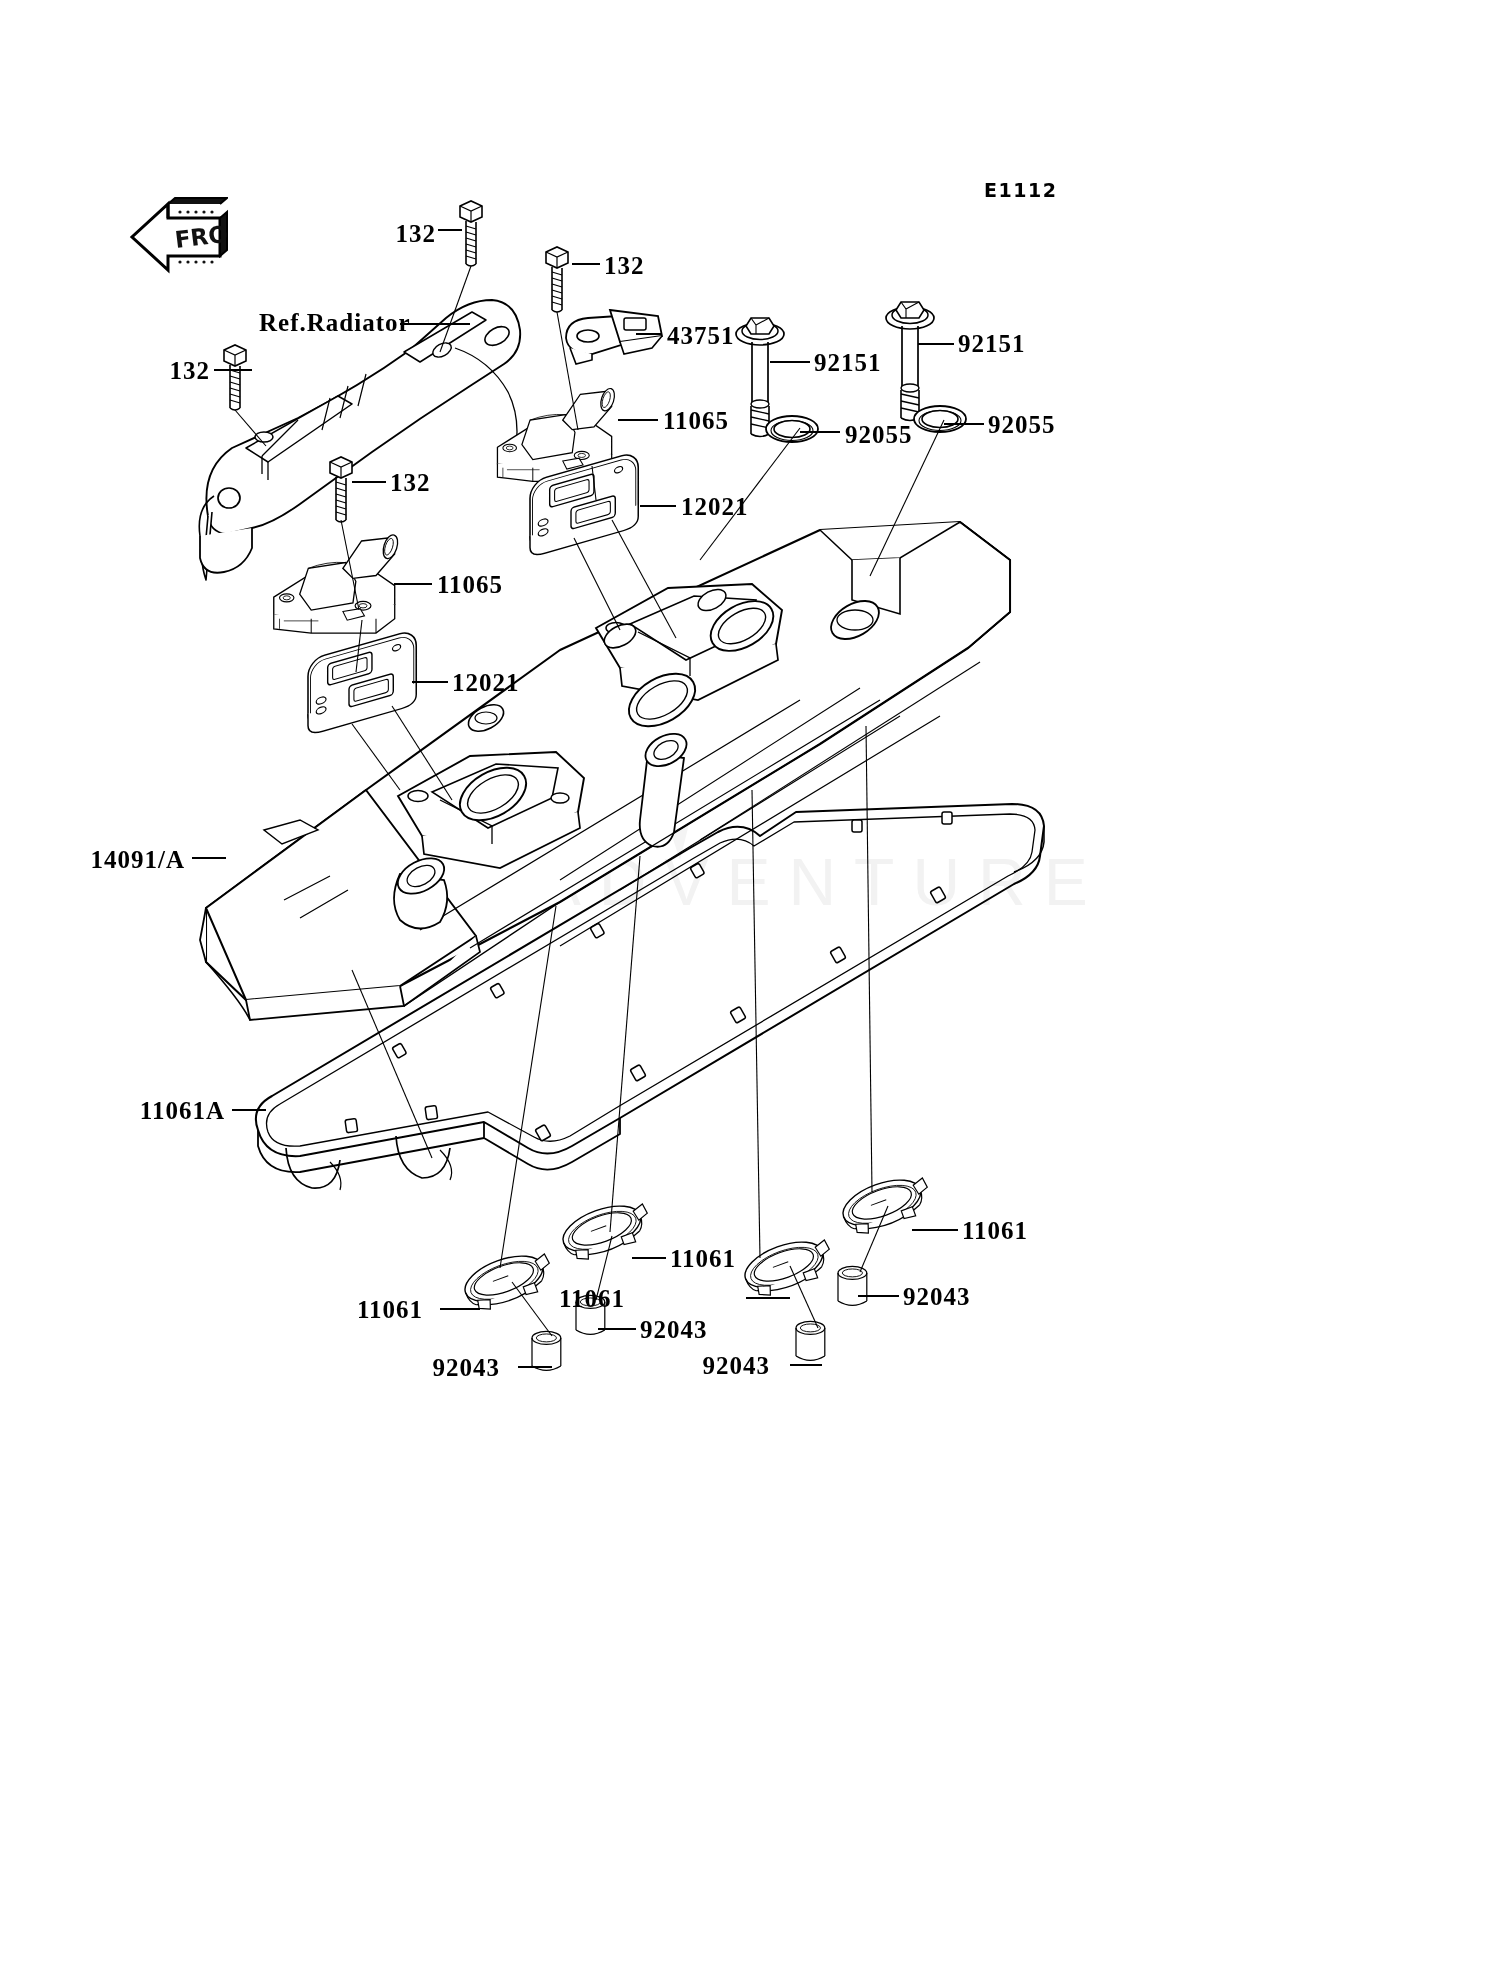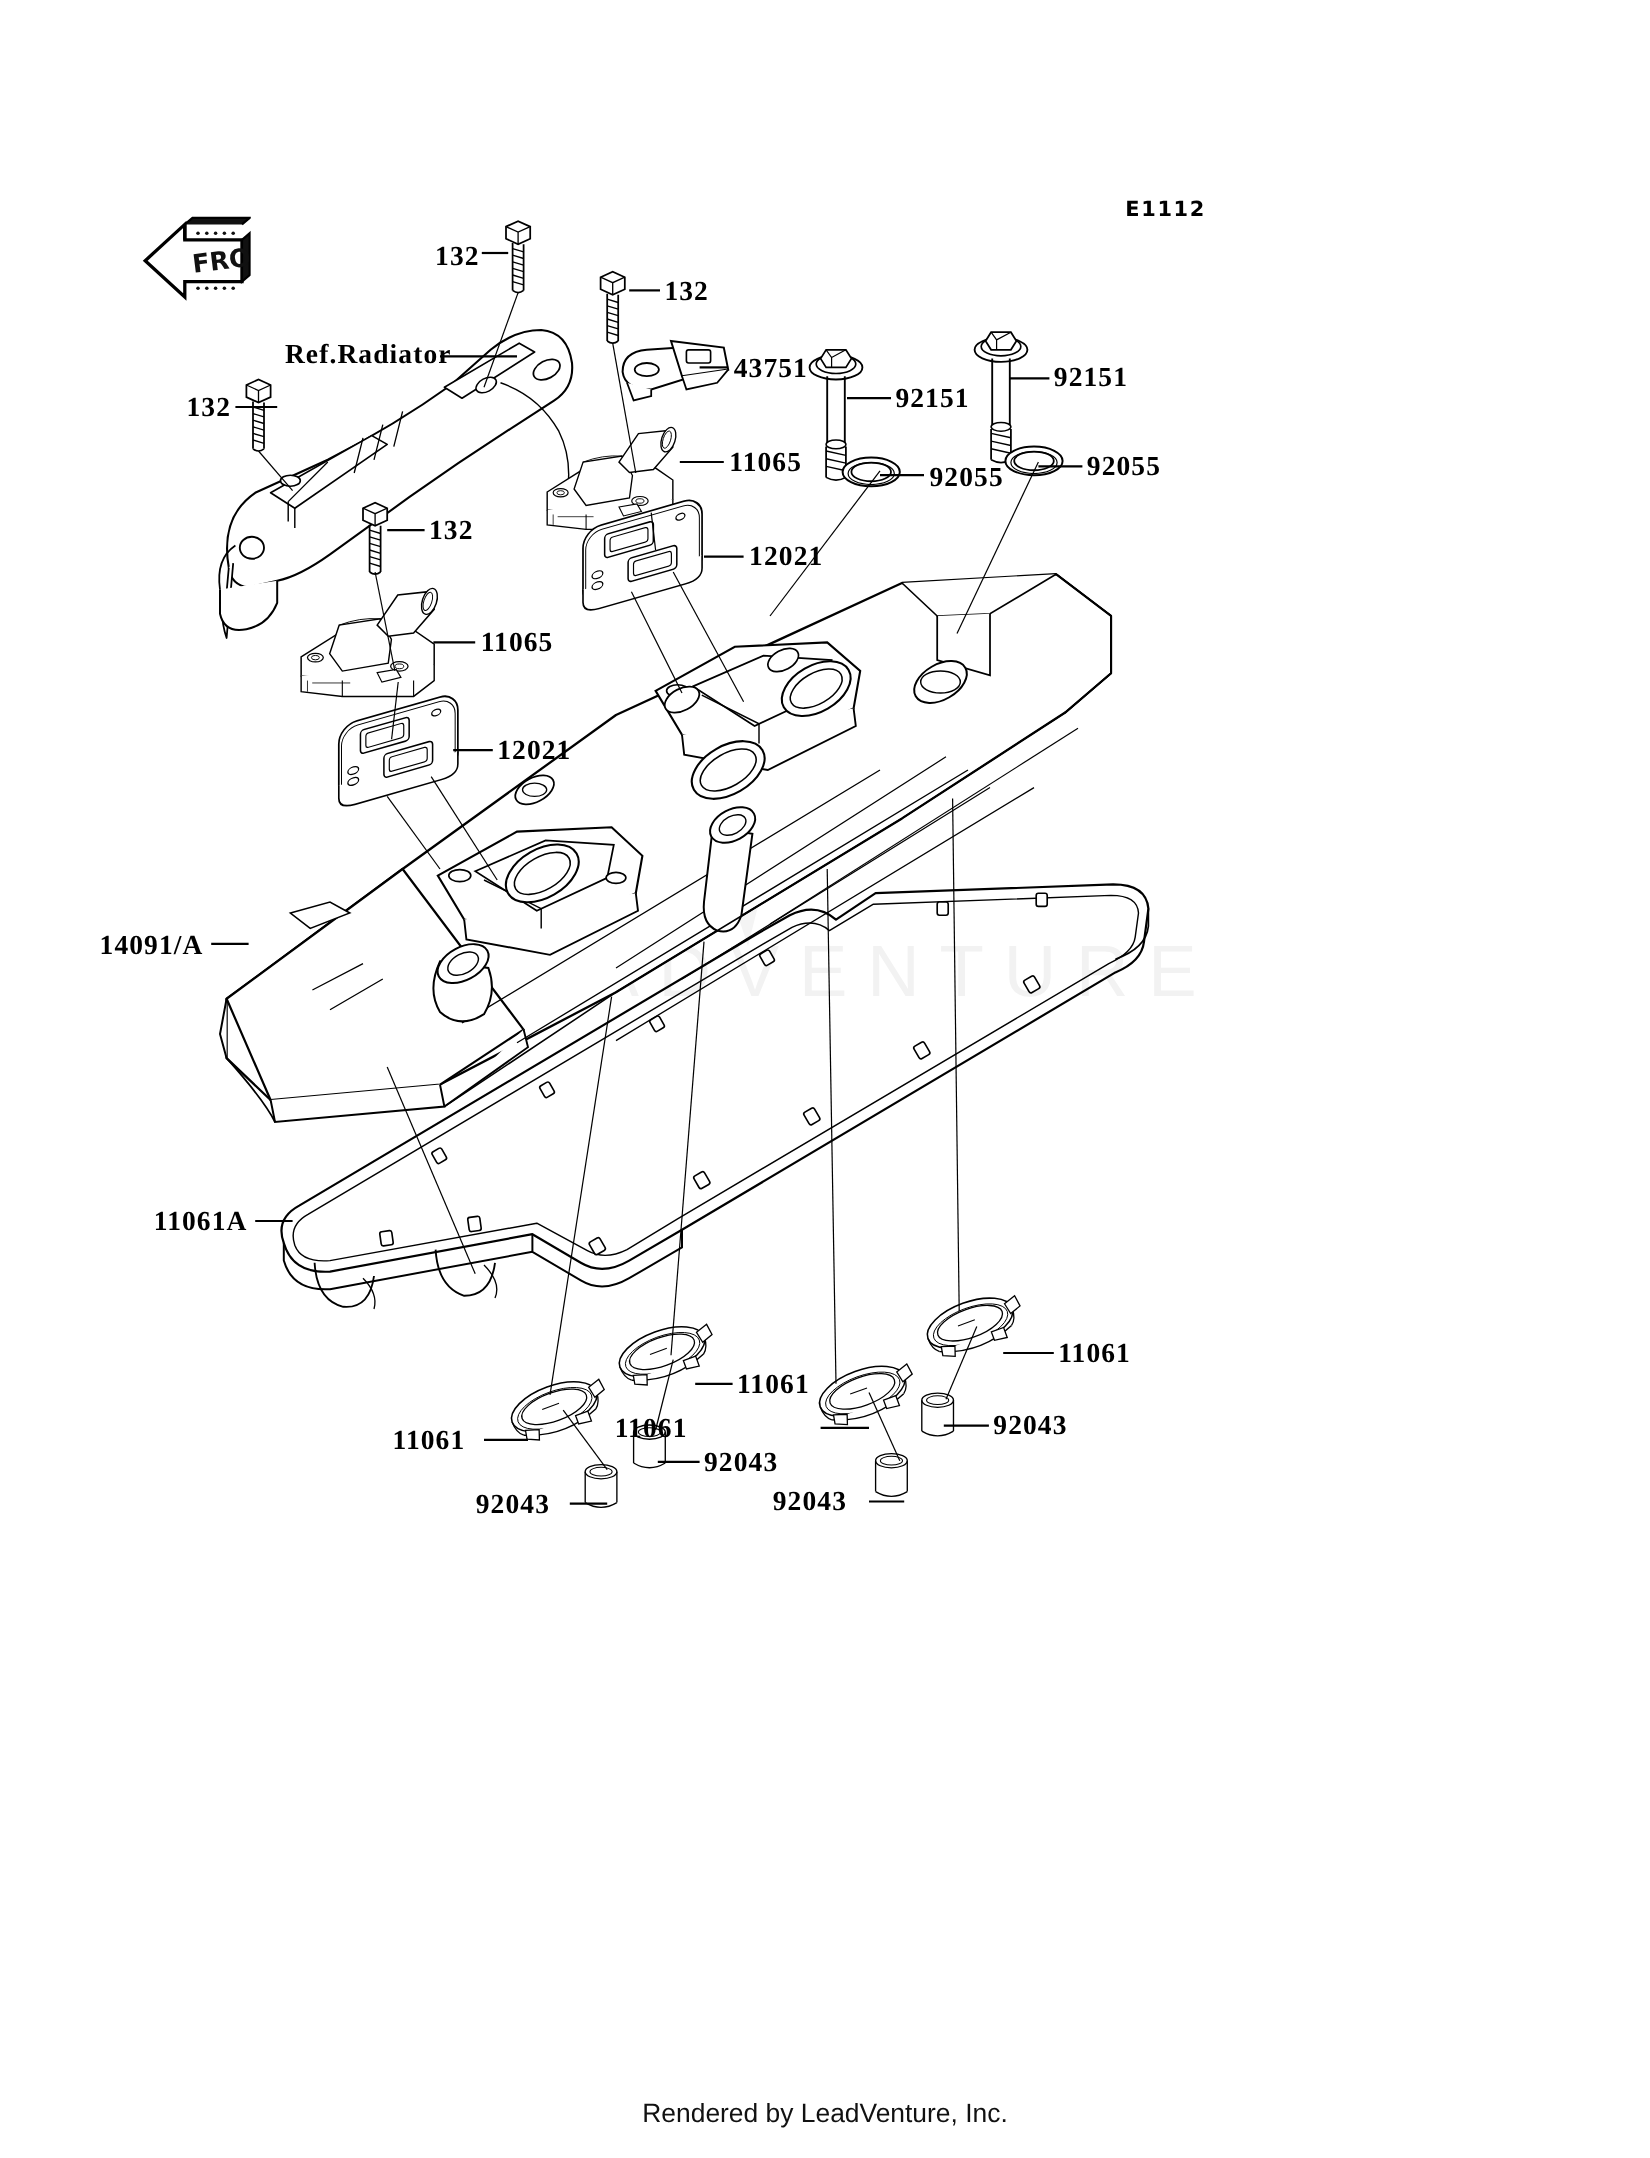--- a/index.html
+++ b/index.html
@@ -476,21 +476,21 @@
         <circle cx="52" cy="66" r="1.6"></circle>
           <circle cx="60" cy="66" r="1.6"></circle>
         <circle cx="68" cy="66" r="1.6"></circle>
           <circle cx="76" cy="66" r="1.6"></circle>
         <circle cx="84" cy="66" r="1.6"></circle>
       </g>
       <text x="48" y="52" font-family="DejaVu Sans, sans-serif" font-weight="bold" font-size="23" fill="#111" transform="rotate(-7 48 52)">FRONT</text>
     </svg>
   </div>
 
-  <div class="diag-id" style="left:1023px; top:179px;">E1112</div>
+  <div class="diag-id" style="left:984px; top:179px;">E1112</div>
 
   <div class="lbl r" style="left:296px; top:221px; width:140px;">132</div>
 
   <div class="lbl" style="left:604px; top:253px;">132</div>
 
   <div class="lbl" style="left:259px; top:310px;text-align:right;">Ref.Radiator</div>
 
   <div class="lbl" style="left:667px; top:323px;">43751</div>
 
   <div class="lbl" style="left:814px; top:350px;">92151</div>
@@ -526,15 +526,14 @@
   <div class="lbl" style="left:903px; top:1284px;">92043</div>
 
   <div class="lbl r" style="left:258px; top:1297px; width:165px;">11061</div>
 
   <div class="lbl" style="left:640px; top:1317px;">92043</div>
 
   <div class="lbl r" style="left:330px; top:1355px; width:170px;">92043</div>
 
   <div class="lbl r" style="left:600px; top:1353px; width:170px;">92043</div>
 
-  <div class="footer">Rendered by LeadVenture, Inc.</div>
 
 </div>
 
 </body></html>

